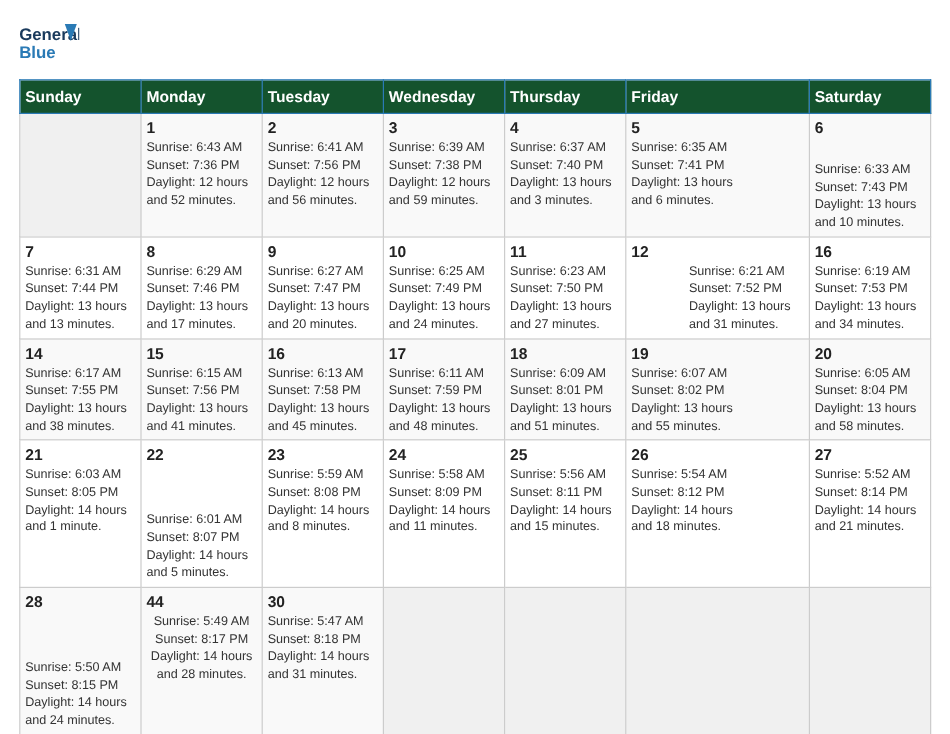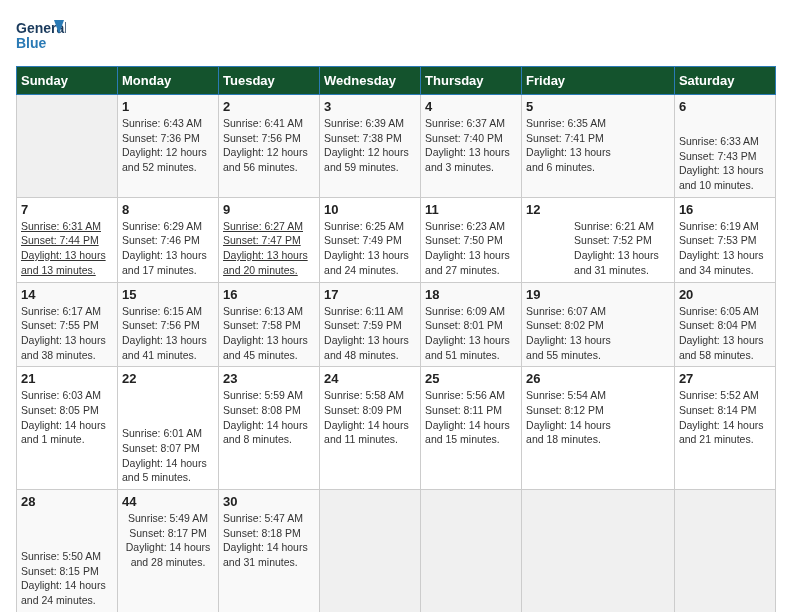--- a/index.html
+++ b/index.html
@@ -145,35 +145,35 @@
           <span class="day-number">6</span>
           <div class="day-info" style="white-space: pre-line; margin-top: 20px;">Sunrise: 6:33 AM
 Sunset: 7:43 PM
 Daylight: 13 hours
 and 10 minutes.</div>
         </td>
       </tr>
       <tr>
         <td>
           <span class="day-number">7</span>
-          <div class="day-info" style="white-space: pre-line; text-decoration: underline;">Sunrise: 6:31 AM
+          <div class="day-info" style="white-space: pre-line;">Sunrise: 6:31 AM
 Sunset: 7:44 PM
 Daylight: 13 hours
 and 13 minutes.</div>
         </td>
         <td>
           <span class="day-number">8</span>
           <div class="day-info" style="white-space: pre-line;">Sunrise: 6:29 AM
 Sunset: 7:46 PM
 Daylight: 13 hours
 and 17 minutes.</div>
         </td>
         <td>
           <span class="day-number">9</span>
-          <div class="day-info" style="white-space: pre-line; text-decoration: underline;">Sunrise: 6:27 AM
+          <div class="day-info" style="white-space: pre-line;">Sunrise: 6:27 AM
 Sunset: 7:47 PM
 Daylight: 13 hours
 and 20 minutes.</div>
         </td>
         <td>
           <span class="day-number">10</span>
           <div class="day-info" style="white-space: pre-line;">Sunrise: 6:25 AM
 Sunset: 7:49 PM
 Daylight: 13 hours
 and 24 minutes.</div>

